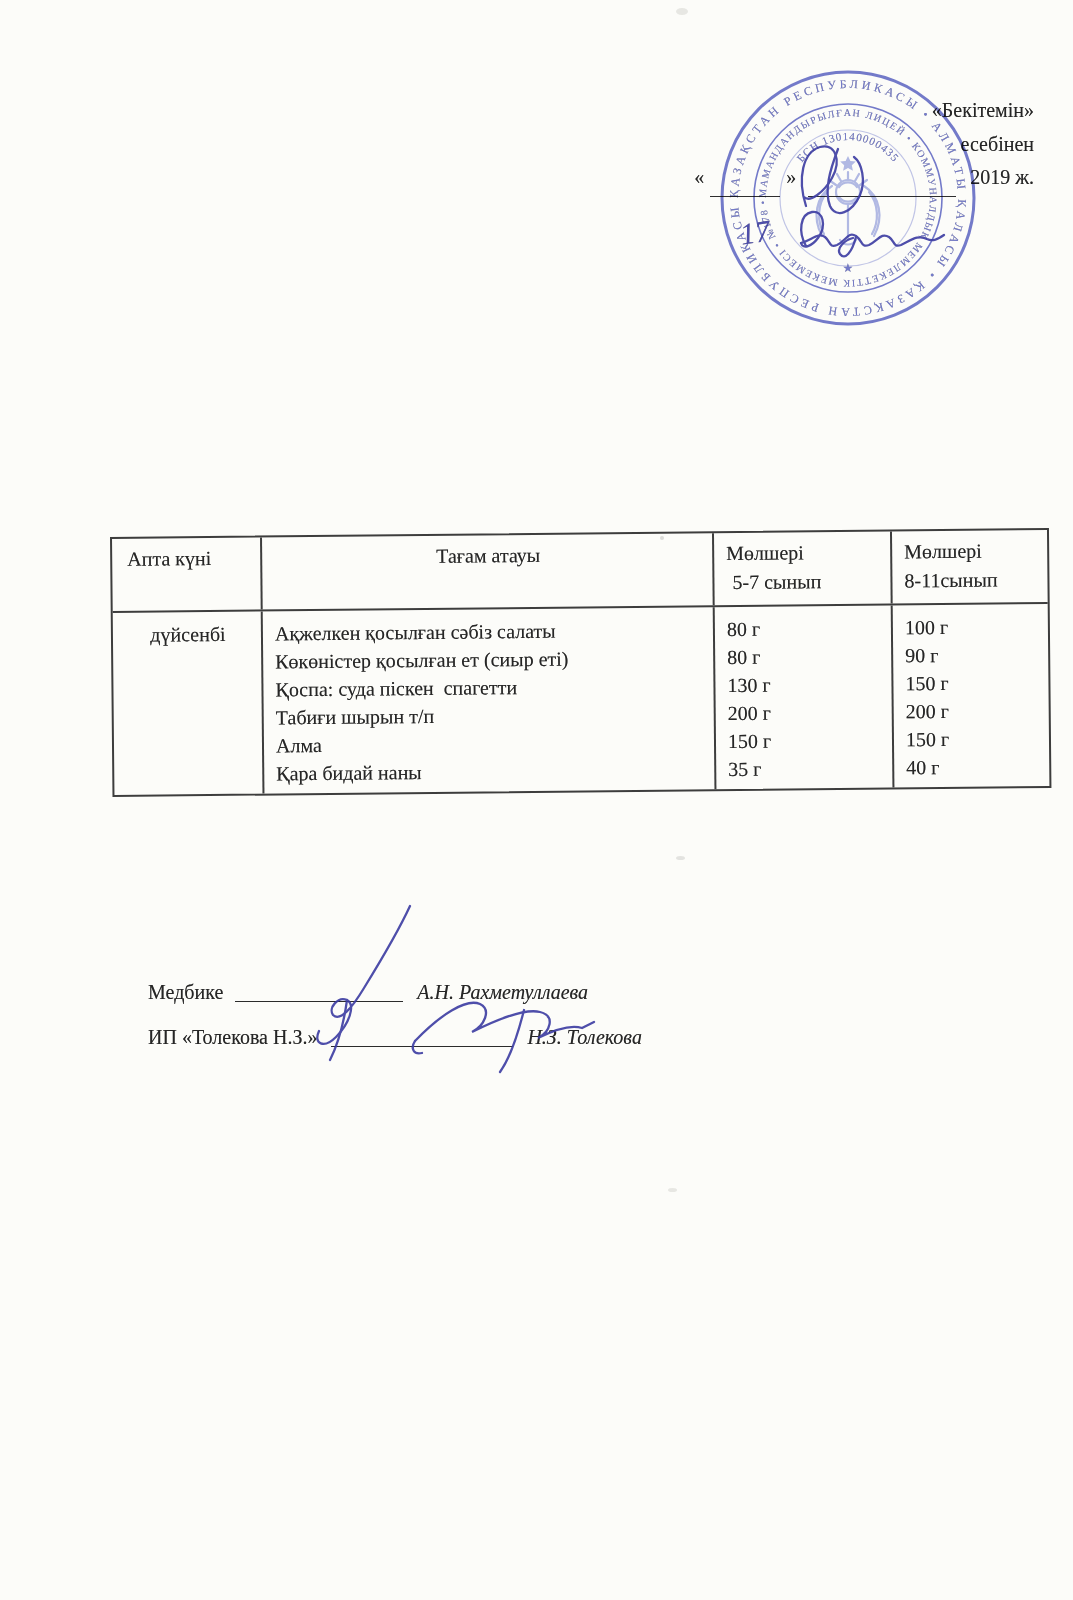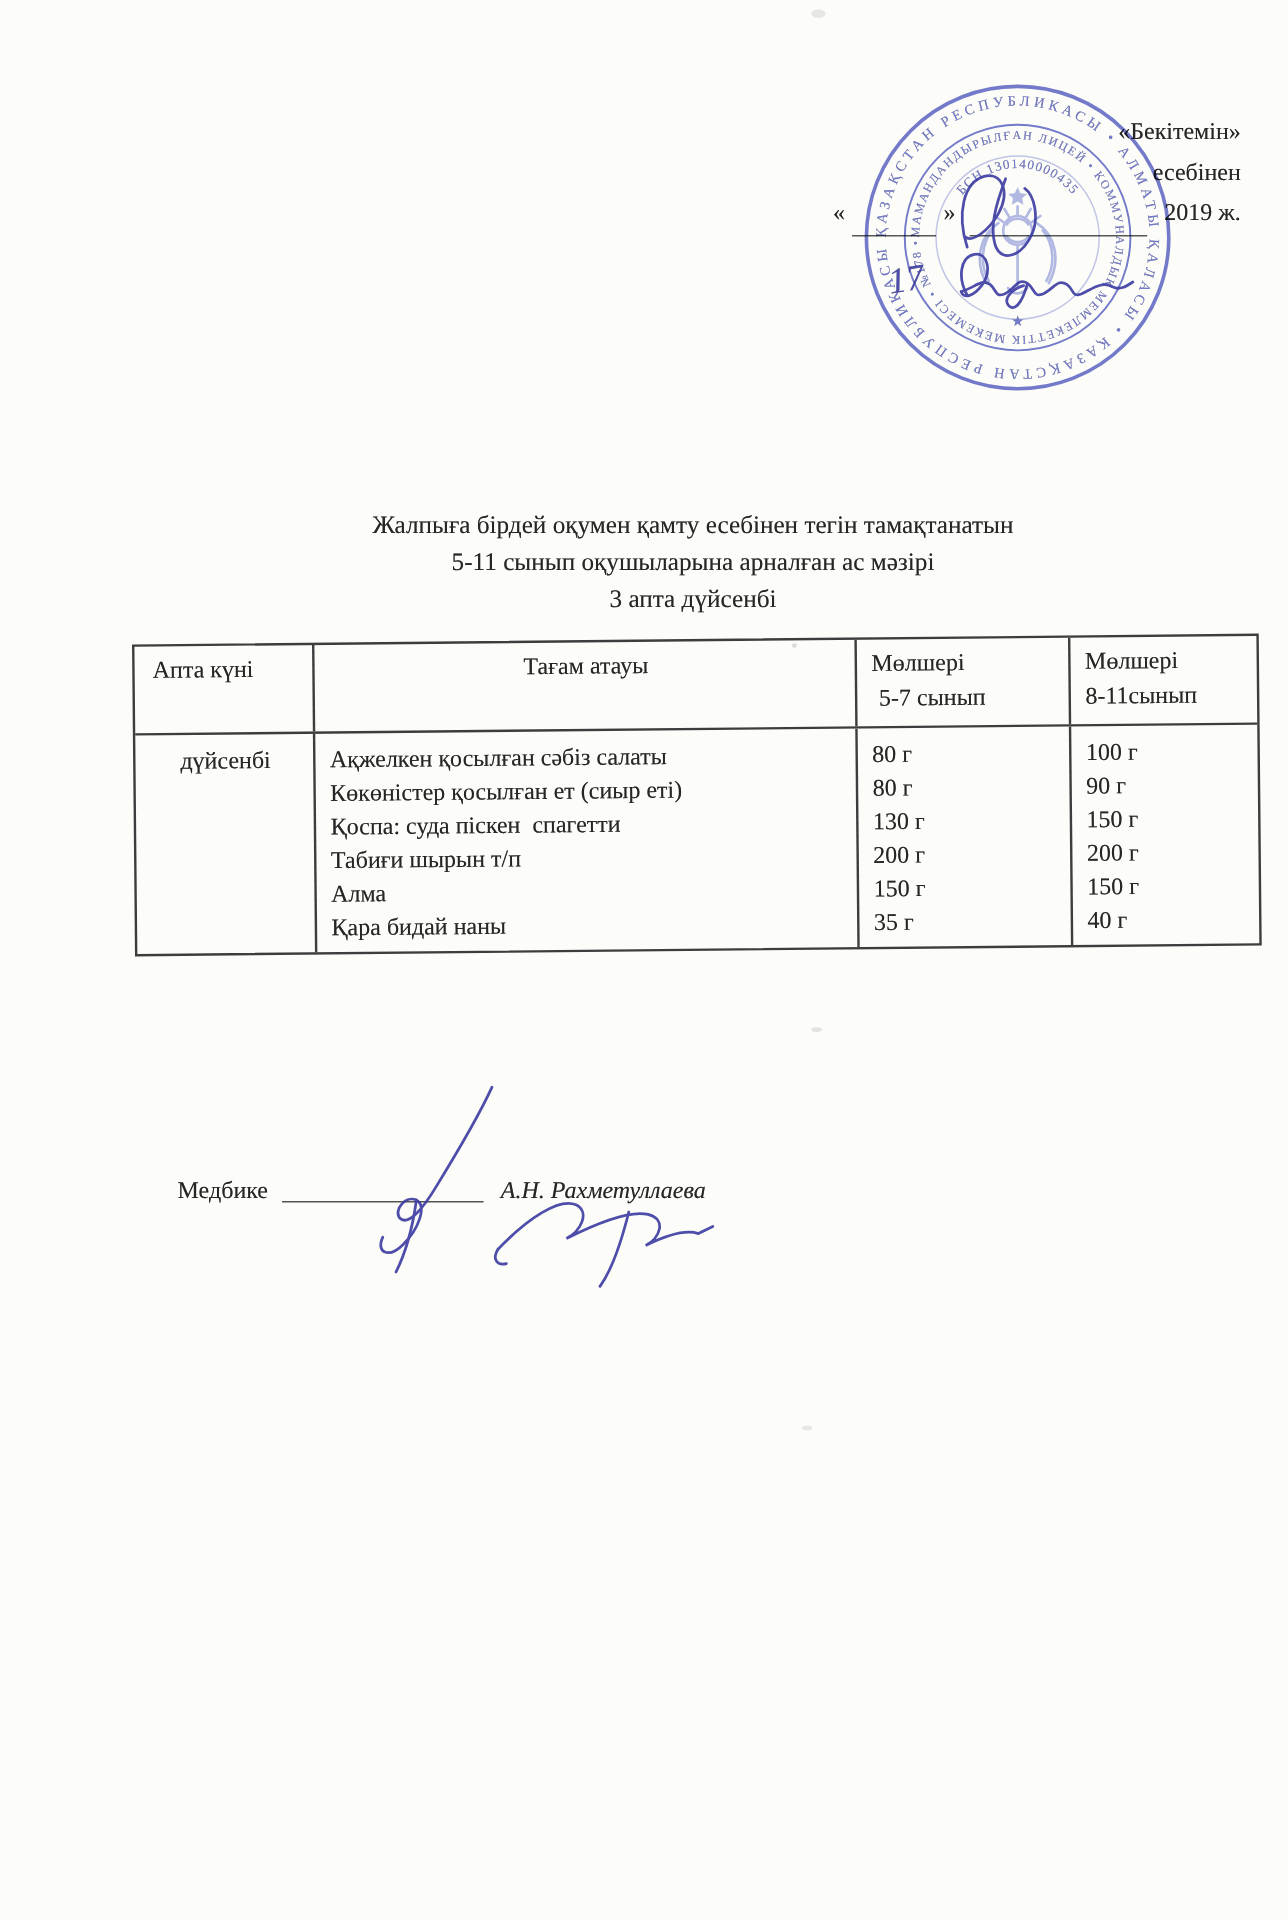--- a/index.html
+++ b/index.html
@@ -94,25 +94,20 @@
       <path d="M130 88 l2.4 5 5.4 .6 -4 3.7 1.1 5.4 -4.9 -2.8 -4.9 2.8 1.1 -5.4 -4 -3.7 5.4 -.6 z" fill="#96a0e0" stroke="none"></path>
       <path d="M130 104 L130 112 M119 106 L123 113 M141 106 L137 113 M111 112 L118 117 M149 112 L142 117"></path>
       <circle cx="130" cy="124" r="12"></circle>
       <path d="M121 119 A11 11 0 0 1 139 119 M121 129 A11 11 0 0 0 139 129"></path>
       <path d="M114 118 C98 128 94 150 104 168 M109 124 C99 136 99 154 106 166"></path>
       <path d="M146 118 C162 128 166 150 156 168 M151 124 C161 136 161 154 154 166"></path>
       <path d="M130 136 L130 170 M122 172 C126 178 134 178 138 172"></path>
     </g>
   </svg>
 
-  <div class="title">
-    <div>Жалпыға бірдей оқумен қамту есебінен тегін тамақтанатын</div>
-    <div>5-11 сынып оқушыларына арналған ас мәзірі</div>
-    <div>3 апта дүйсенбі</div>
-  </div>
 
   <div class="menu-table">
     <div class="trow thead">
       <div class="cell c1">Апта күні</div>
       <div class="cell c2">Тағам атауы</div>
       <div class="cell c3">
         <div>Мөлшері</div>
         <div class="ind">5-7 сынып</div>
       </div>
       <div class="cell c4">
@@ -147,20 +142,25 @@
         <div class="line28">40 г</div>
       </div>
     </div>
   </div>
 
   <div class="sig-row sig1">
     <span class="lbl">Медбике</span>
     <span class="sline sl1"></span>
     <span class="nm">А.Н. Рахметуллаева</span>
   </div>
+  <div class="sig-row sig2">
+    <span class="lbl">ИП «Толекова Н.З.»</span>
+    <span class="sline sl2"></span>
+    <span class="nm">Н.З. Толекова</span>
+  </div>
 
   <svg class="ink" width="1073" height="1600" viewBox="0 0 1073 1600">
     <g fill="none" stroke="#3c3ca2" stroke-width="2.3" stroke-linecap="round" opacity=".9">
 
       <g>
         <path d="M 806 206 C 797 178 803 152 820 147 C 835 143 842 160 832 178 C 824 192 810 203 804 197"></path>
         <path d="M 838 149 C 830 170 824 190 830 206 C 836 219 852 213 860 195 C 866 181 862 163 854 157"></path>
       </g>
 
       <g>

